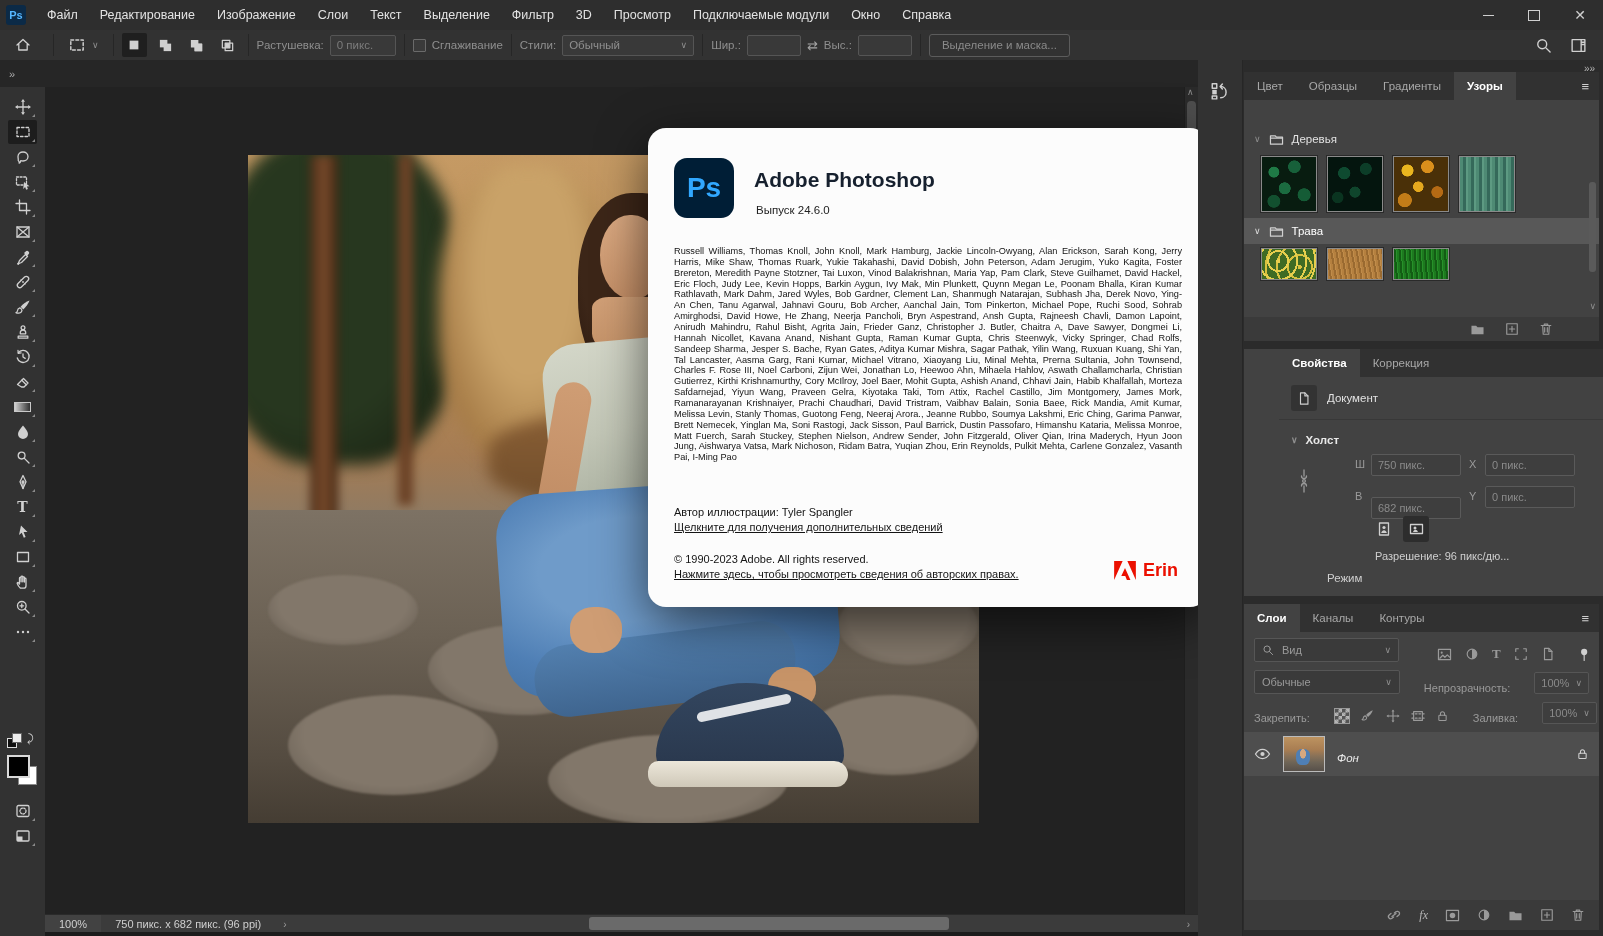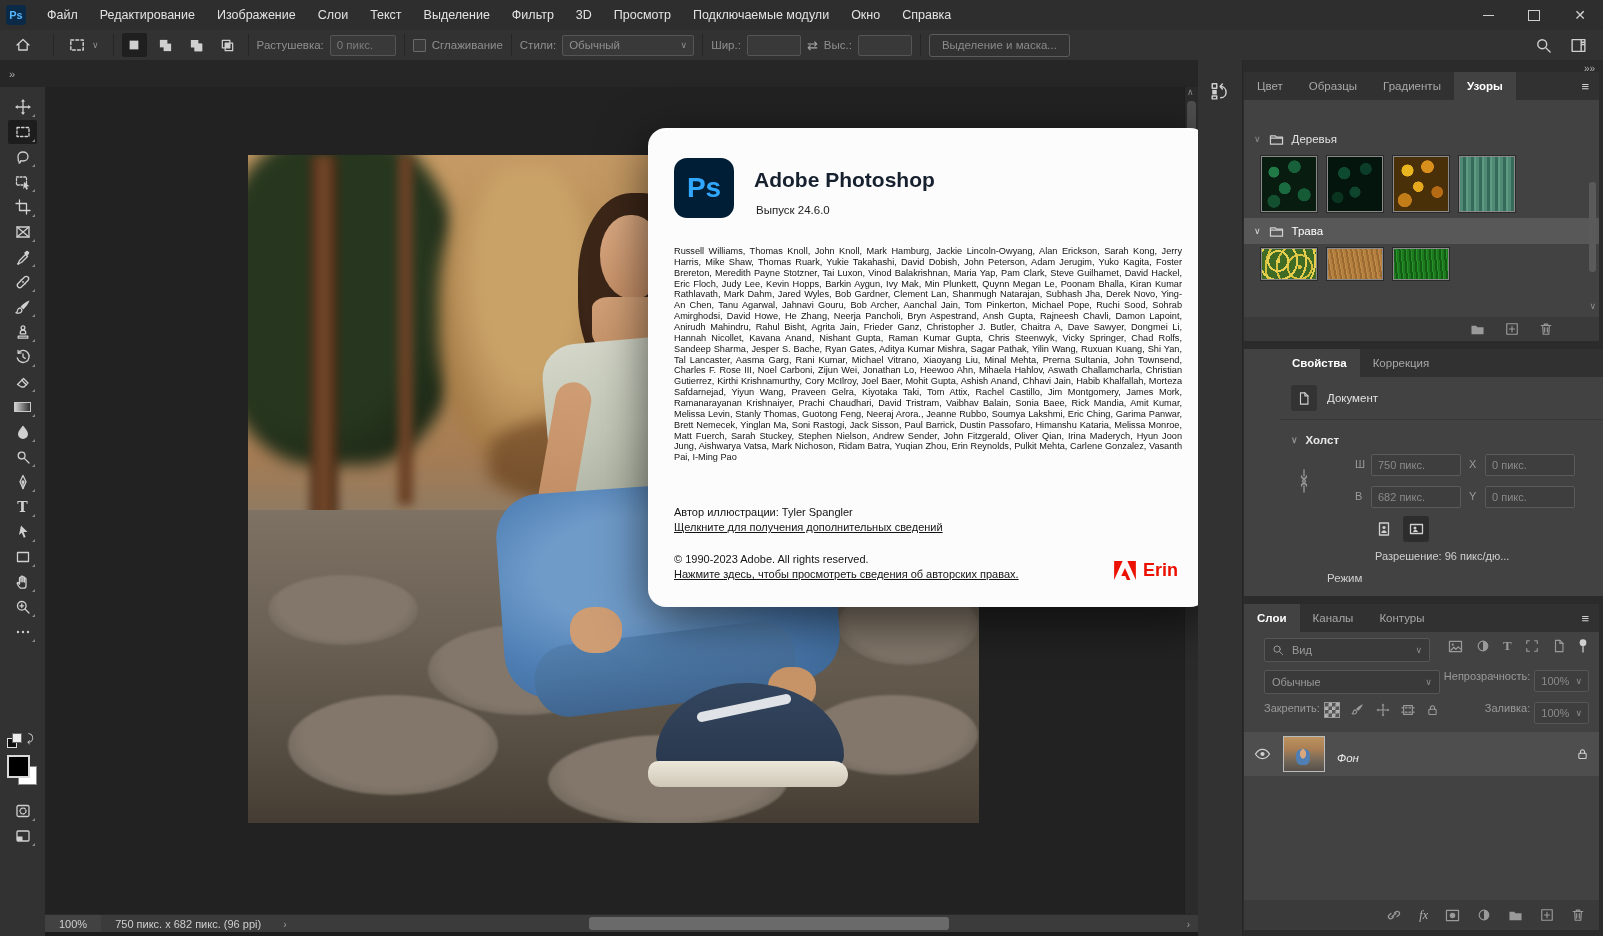--- a/index.html
+++ b/index.html
@@ -128,21 +128,21 @@
   .sec-head{display:flex;align-items:center;gap:8px;padding:10px 12px 6px 12px;font-weight:bold;color:#e8e8e8;font-size:11.5px;}
   .cnv-grid{position:relative;height:64px;}
   .cnv-label{position:absolute;color:#9a9a9a;font-size:11px;}
   .cnv-field{position:absolute;width:76px;height:20px;background:#3e3e3e;border:1px solid #5a5a5a;border-radius:2px;
              color:#8a8a8a;font-size:11px;display:flex;align-items:center;padding:0 6px;}
   .ori-btn{position:absolute;width:26px;height:26px;border-radius:3px;display:flex;align-items:center;justify-content:center;}
   .ori-btn.active{background:#2d2d2d;}
   .res-text{position:absolute;left:96px;color:#cfcfcf;font-size:11px;}
   .mode-text{position:absolute;left:48px;color:#cfcfcf;font-size:11.5px;}
 
-  .lrow{display:flex;align-items:flex-start;padding:6px 10px 2px 20px;gap:4px;font-size:11px;color:#9a9a9a;}
+  .lrow{display:flex;align-items:flex-end;padding:6px 10px 2px 10px;gap:24px;font-size:11px;color:#9a9a9a;}
   .lselect{height:22px;background:#3a3a3a;border:1px solid #565656;border-radius:2px;display:flex;
            align-items:center;gap:8px;padding:0 7px;color:#9a9a9a;}
   .valbox{height:20px;background:#3e3e3e;border:1px solid #565656;border-radius:2px;display:flex;
           align-items:center;gap:6px;padding:0 6px;color:#8a8a8a;}
   .lockicons{display:flex;gap:11px;align-items:center;}
   .layer-row{margin-top:6px;height:44px;background:#4e4e4e;display:flex;align-items:center;gap:12px;padding:0 10px;}
   .layer-thumb{width:40px;height:34px;border:1px solid #bbb;
      background:linear-gradient(180deg,#bd9360 0%,#a87d52 38%,#8a7258 55%,#6e6456 75%,#57504a 100%);position:relative;}
   .layer-thumb::after{content:'';position:absolute;left:12px;top:12px;width:14px;height:16px;border-radius:40%;
      background:radial-gradient(ellipse at 50% 30%,#d7a87f 0 28%,#4f7fb5 32% 100%);}
@@ -596,21 +596,21 @@
           </svg>
         <span class="cnv-label" style="left:76px;top:6px;">Ш</span>
         <div class="cnv-field" style="left:92px;top:2px;">
             <span>750 пикс.</span>
           </div>
         <span class="cnv-label" style="left:190px;top:6px;">X</span>
         <div class="cnv-field" style="left:206px;top:2px;">
             <span>0 пикс.</span>
           </div>
         <span class="cnv-label" style="left:76px;top:38px;">В</span>
-        <div class="cnv-field" style="left:92px;top:34px;">
+        <div class="cnv-field" style="left:92px;top:45px;">
             <span>682 пикс.</span>
           </div>
         <span class="cnv-label" style="left:190px;top:38px;">Y</span>
         <div class="cnv-field" style="left:206px;top:34px;">
             <span>0 пикс.</span>
           </div>
       </div>
       <div style="position:relative;height:34px;">
         <div class="ori-btn" style="left:92px;top:0;">
           <svg class="ic" width="16" height="16" viewBox="0 0 16 16">

